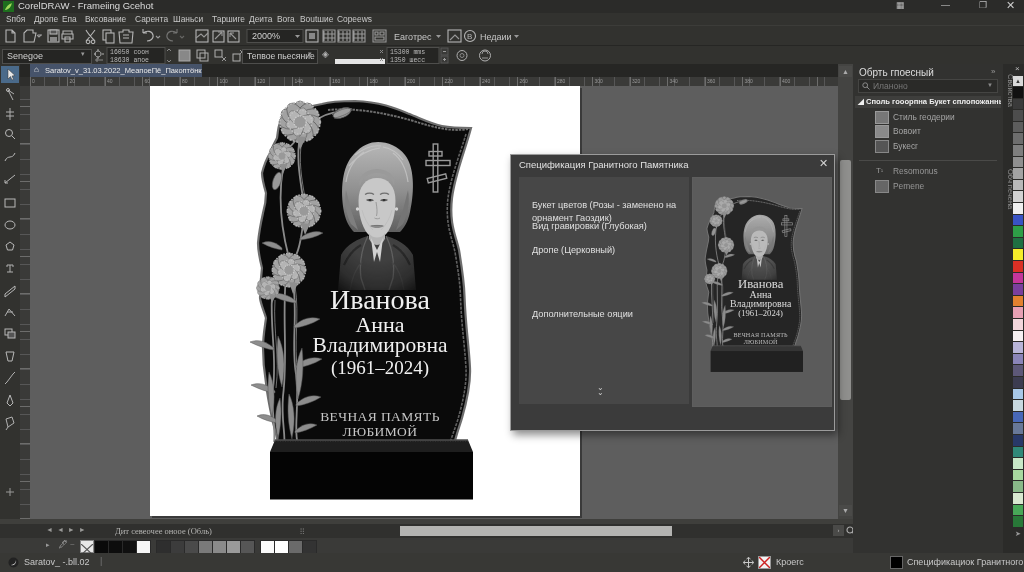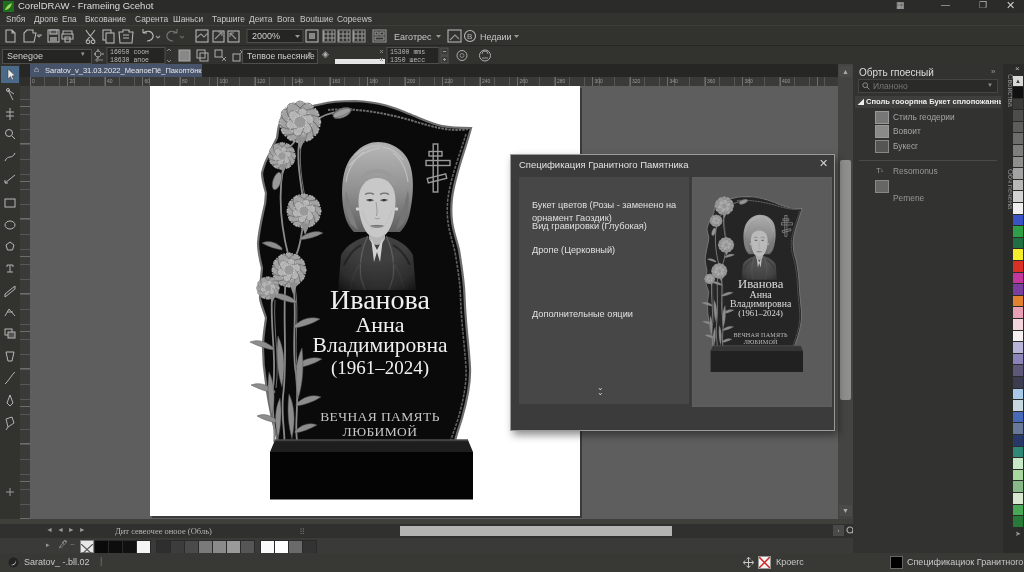--- a/index.html
+++ b/index.html
@@ -492,21 +492,21 @@
   <div class="abs" style="left:22px;top:47px;width:12px;height:11px;background:#777;border:1px solid #999;"></div>
   <div class="abs" style="left:40px;top:48px;color:#a5a5a5;font-size:8.4px;text-align:right;">Стиль геодерии</div>
   <div class="abs" style="left:22px;top:61px;width:12px;height:11px;background:#8a8a8a;border:1px solid #999;"></div>
   <div class="abs" style="left:40px;top:62px;color:#a5a5a5;font-size:8.4px;">Вовоит</div>
   <div class="abs" style="left:22px;top:76px;width:12px;height:11px;background:#555;border:1px solid #888;"></div>
   <div class="abs" style="left:40px;top:77px;color:#a5a5a5;font-size:8.4px;">Букесг</div>
   <div class="abs" style="left:6px;top:96px;width:138px;height:1px;background:#4a4a48;"></div>
   <div class="abs" style="left:23px;top:102px;color:#9a9a9a;font-size:8px;">Т<span style="font-size:6px">¹</span></div>
   <div class="abs" style="left:40px;top:102px;color:#979797;font-size:8.4px;">Resomonus</div>
   <div class="abs" style="left:22px;top:116px;width:12px;height:11px;background:#666;border:1px solid #888;"></div>
-  <div class="abs" style="left:40px;top:129px;color:#979797;font-size:8.4px;">Pemene</div>
+  <div class="abs" style="left:40px;top:117px;color:#979797;font-size:8.4px;">Pemene</div>
 </div>
 <div class="abs" id="vtabs">
   <div class="abs" style="left:-2px;top:10px;width:14px;height:90px;color:#909090;font-size:7.5px;writing-mode:vertical-rl;">Своиства</div>
   <div class="abs" style="left:-2px;top:105px;width:14px;height:110px;color:#909090;font-size:7.5px;writing-mode:vertical-rl;">Обч печена</div>
 </div>
 <div class="abs" id="rpal">
   <div class="abs" style="left:2px;top:0px;color:#bbb;font-size:8px;">×</div>
   <div class="abs" style="left:0px;top:12px;width:10px;height:10px;background:#d9d9d9;color:#333;font-size:6px;text-align:center;line-height:10px;">▲</div>
   <div id="swcol">
       <div style="position:absolute;left:0px;top:23.0px;width:10px;height:10.6px;background:#111111;"></div>

